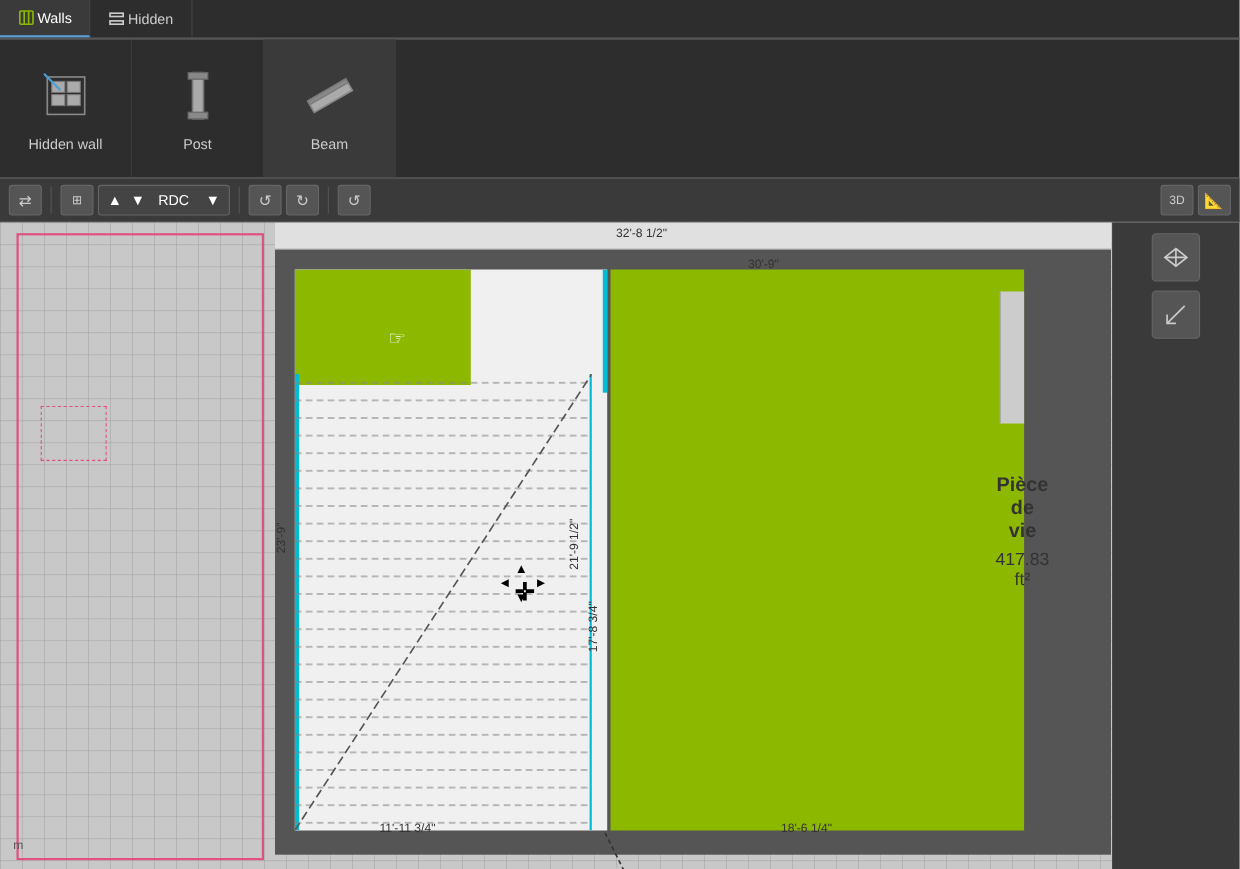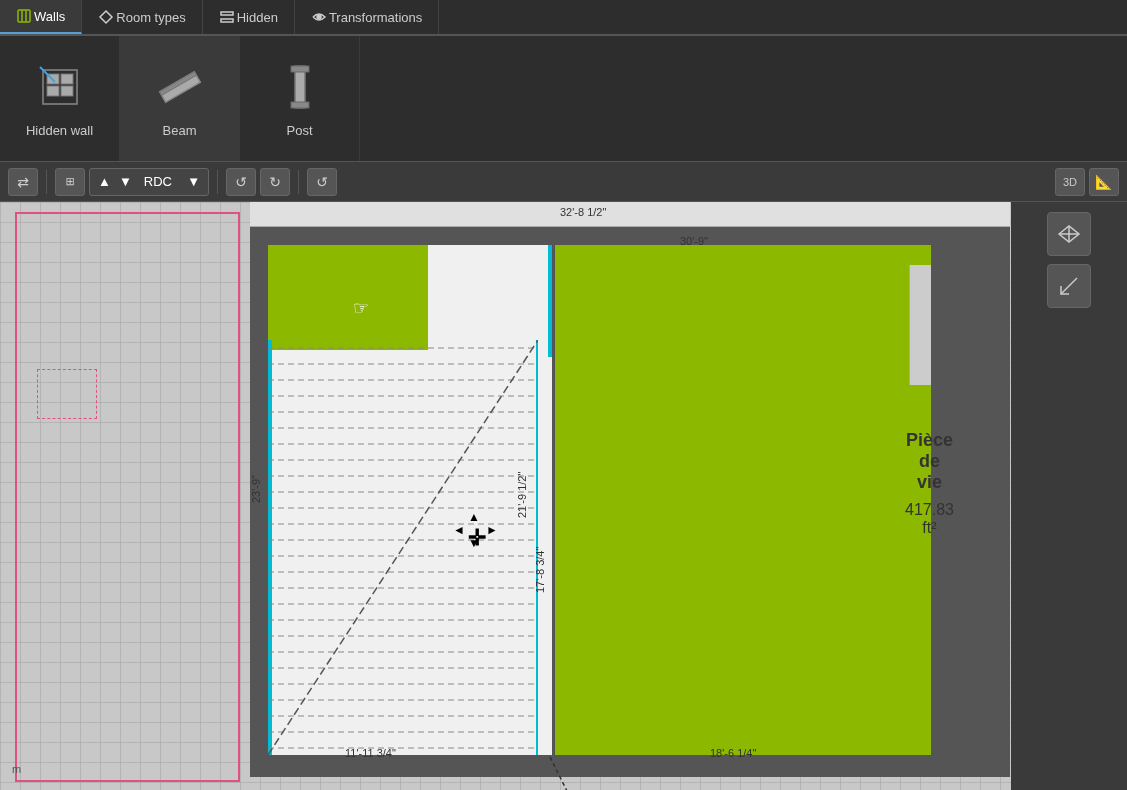--- a/index.html
+++ b/index.html
@@ -288,75 +288,62 @@
   <div class="top-tab active">
     <svg viewBox="0 0 16 16" fill="none" stroke="#8db800" stroke-width="1.5">
       <rect x="2" y="2" width="12" height="12" rx="1"></rect>
       <line x1="6" y1="2" x2="6" y2="14"></line>
       <line x1="10" y1="2" x2="10" y2="14"></line>
     </svg>
     <span>Walls</span>
   </div>
   <div class="top-tab">
     <svg viewBox="0 0 16 16" fill="none" stroke="#ccc" stroke-width="1.5">
-      <polygon points="8,2 14,8 8,14 2,8"></polygon>
-    </svg>
-    <span>Room types</span>
-  </div>
-  <div class="top-tab">
-    <svg viewBox="0 0 16 16" fill="none" stroke="#ccc" stroke-width="1.5">
       <rect x="2" y="3" width="12" height="3"></rect>
       <rect x="2" y="10" width="12" height="3"></rect>
     </svg>
     <span>Hidden</span>
-  </div>
-  <div class="top-tab">
-    <svg viewBox="0 0 16 16" fill="none" stroke="#ccc" stroke-width="1.5">
-      <path d="M2 8 Q8 2 14 8 Q8 14 2 8"></path>
-      <circle cx="8" cy="8" r="2" fill="#ccc"></circle>
-    </svg>
-    <span>Transformations</span>
   </div>
 </div>
 
 <div class="toolbar-row">
   <div class="tool-item">
     <div class="tool-icon">
       <svg width="50" height="50" viewBox="0 0 50 50">
         <rect x="8" y="8" width="34" height="34" fill="none" stroke="#888" stroke-width="1.5"></rect>
         <rect x="12" y="12" width="12" height="10" fill="#aaa" stroke="#777" stroke-width="1"></rect>
         <rect x="26" y="12" width="12" height="10" fill="#aaa" stroke="#777" stroke-width="1"></rect>
         <rect x="12" y="24" width="12" height="10" fill="#aaa" stroke="#777" stroke-width="1"></rect>
         <rect x="26" y="24" width="12" height="10" fill="#aaa" stroke="#777" stroke-width="1"></rect>
         <line x1="5" y1="5" x2="20" y2="20" stroke="#4a9fd4" stroke-width="2"></line>
       </svg>
     </div>
     <span class="tool-label">Hidden wall</span>
   </div>
-  <div class="tool-item active">
-    <div class="tool-icon">
-      <svg width="56" height="56" viewBox="0 0 56 56">
-
-        <g transform="rotate(-30, 28, 28)">
-          <rect x="8" y="22" width="40" height="12" fill="#aaa" stroke="#888" stroke-width="1.5"></rect>
-          <rect x="8" y="22" width="40" height="4" fill="#888" stroke="#777" stroke-width="1"></rect>
-        </g>
-      </svg>
-    </div>
-    <span class="tool-label">Beam</span>
-  </div>
   <div class="tool-item">
     <div class="tool-icon">
       <svg width="50" height="50" viewBox="0 0 50 50">
         <rect x="20" y="4" width="10" height="42" fill="#aaa" stroke="#777" stroke-width="1.5"></rect>
         <rect x="16" y="4" width="18" height="6" fill="#888" stroke="#666" stroke-width="1"></rect>
         <rect x="16" y="40" width="18" height="6" fill="#888" stroke="#666" stroke-width="1"></rect>
       </svg>
     </div>
     <span class="tool-label">Post</span>
+  </div>
+  <div class="tool-item active">
+    <div class="tool-icon">
+      <svg width="56" height="56" viewBox="0 0 56 56">
+
+        <g transform="rotate(-30, 28, 28)">
+          <rect x="8" y="22" width="40" height="12" fill="#aaa" stroke="#888" stroke-width="1.5"></rect>
+          <rect x="8" y="22" width="40" height="4" fill="#888" stroke="#777" stroke-width="1"></rect>
+        </g>
+      </svg>
+    </div>
+    <span class="tool-label">Beam</span>
   </div>
 </div>
 
 <div class="secondary-toolbar">
   <div class="sec-btn">⇄</div>
   <div class="sep"></div>
   <div class="sec-btn" style="font-size:11px;">⊞</div>
   <div class="floor-select">
     <span>▲</span>
     <span style="margin-right:4px;">▼</span>

